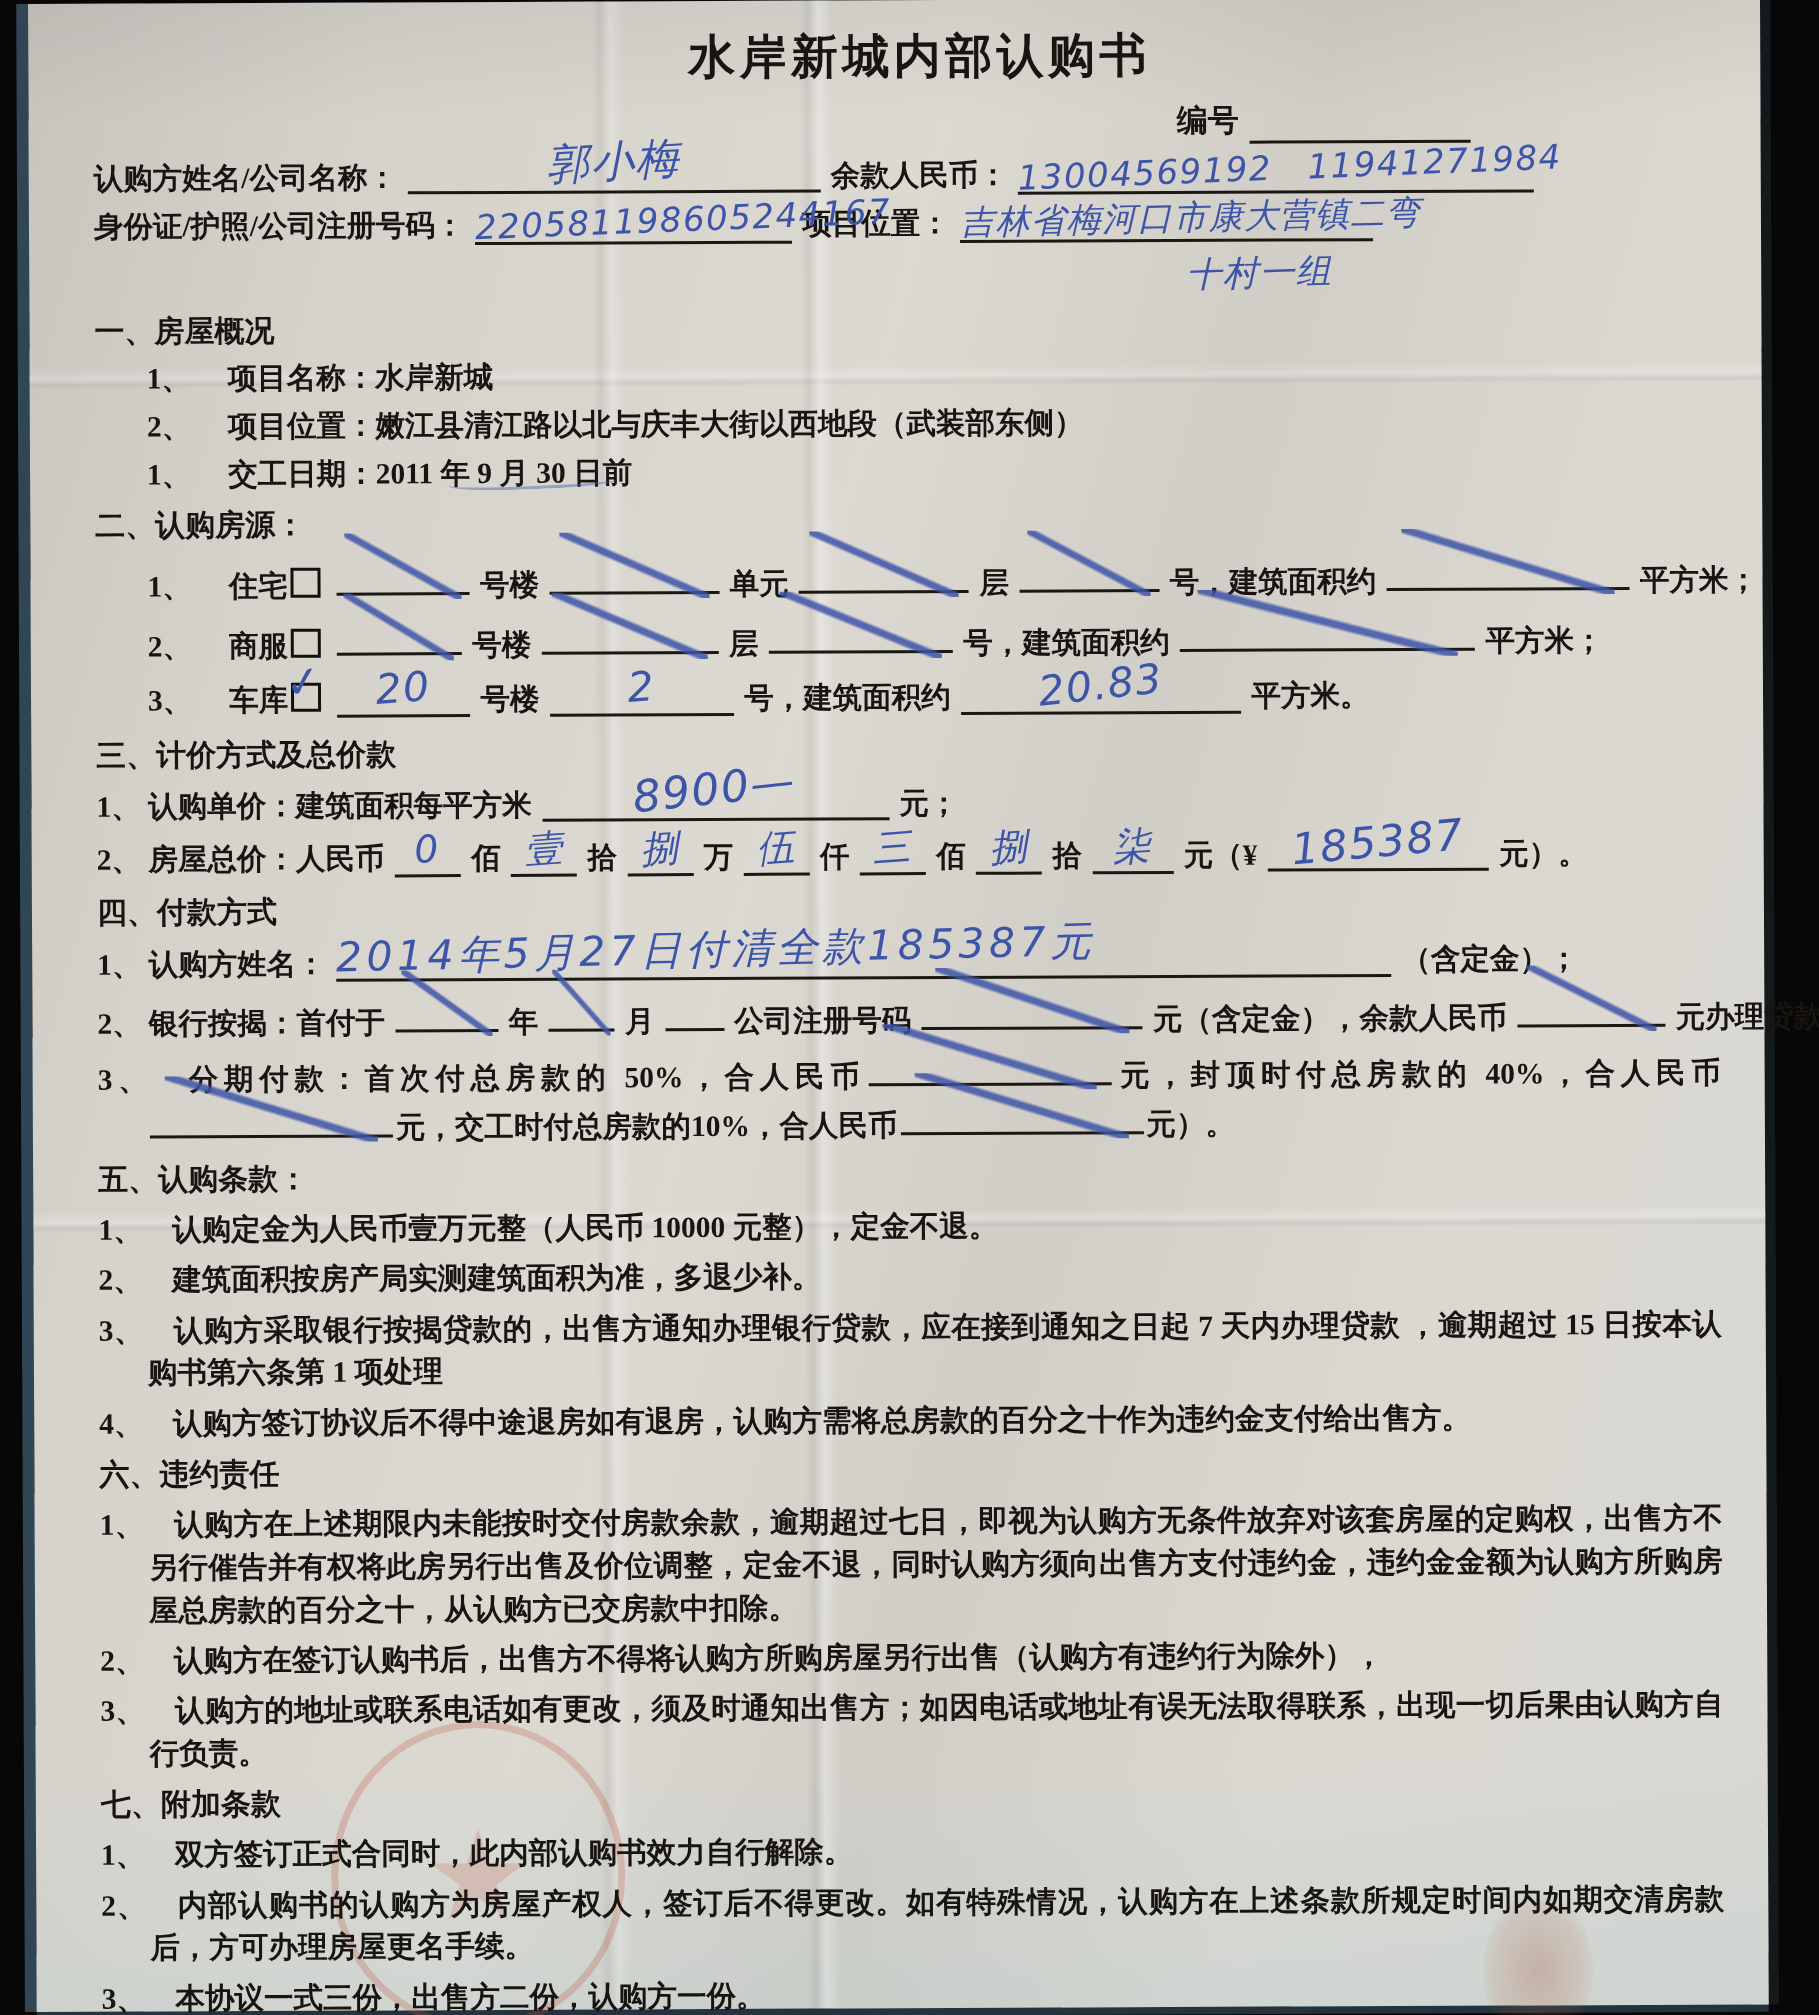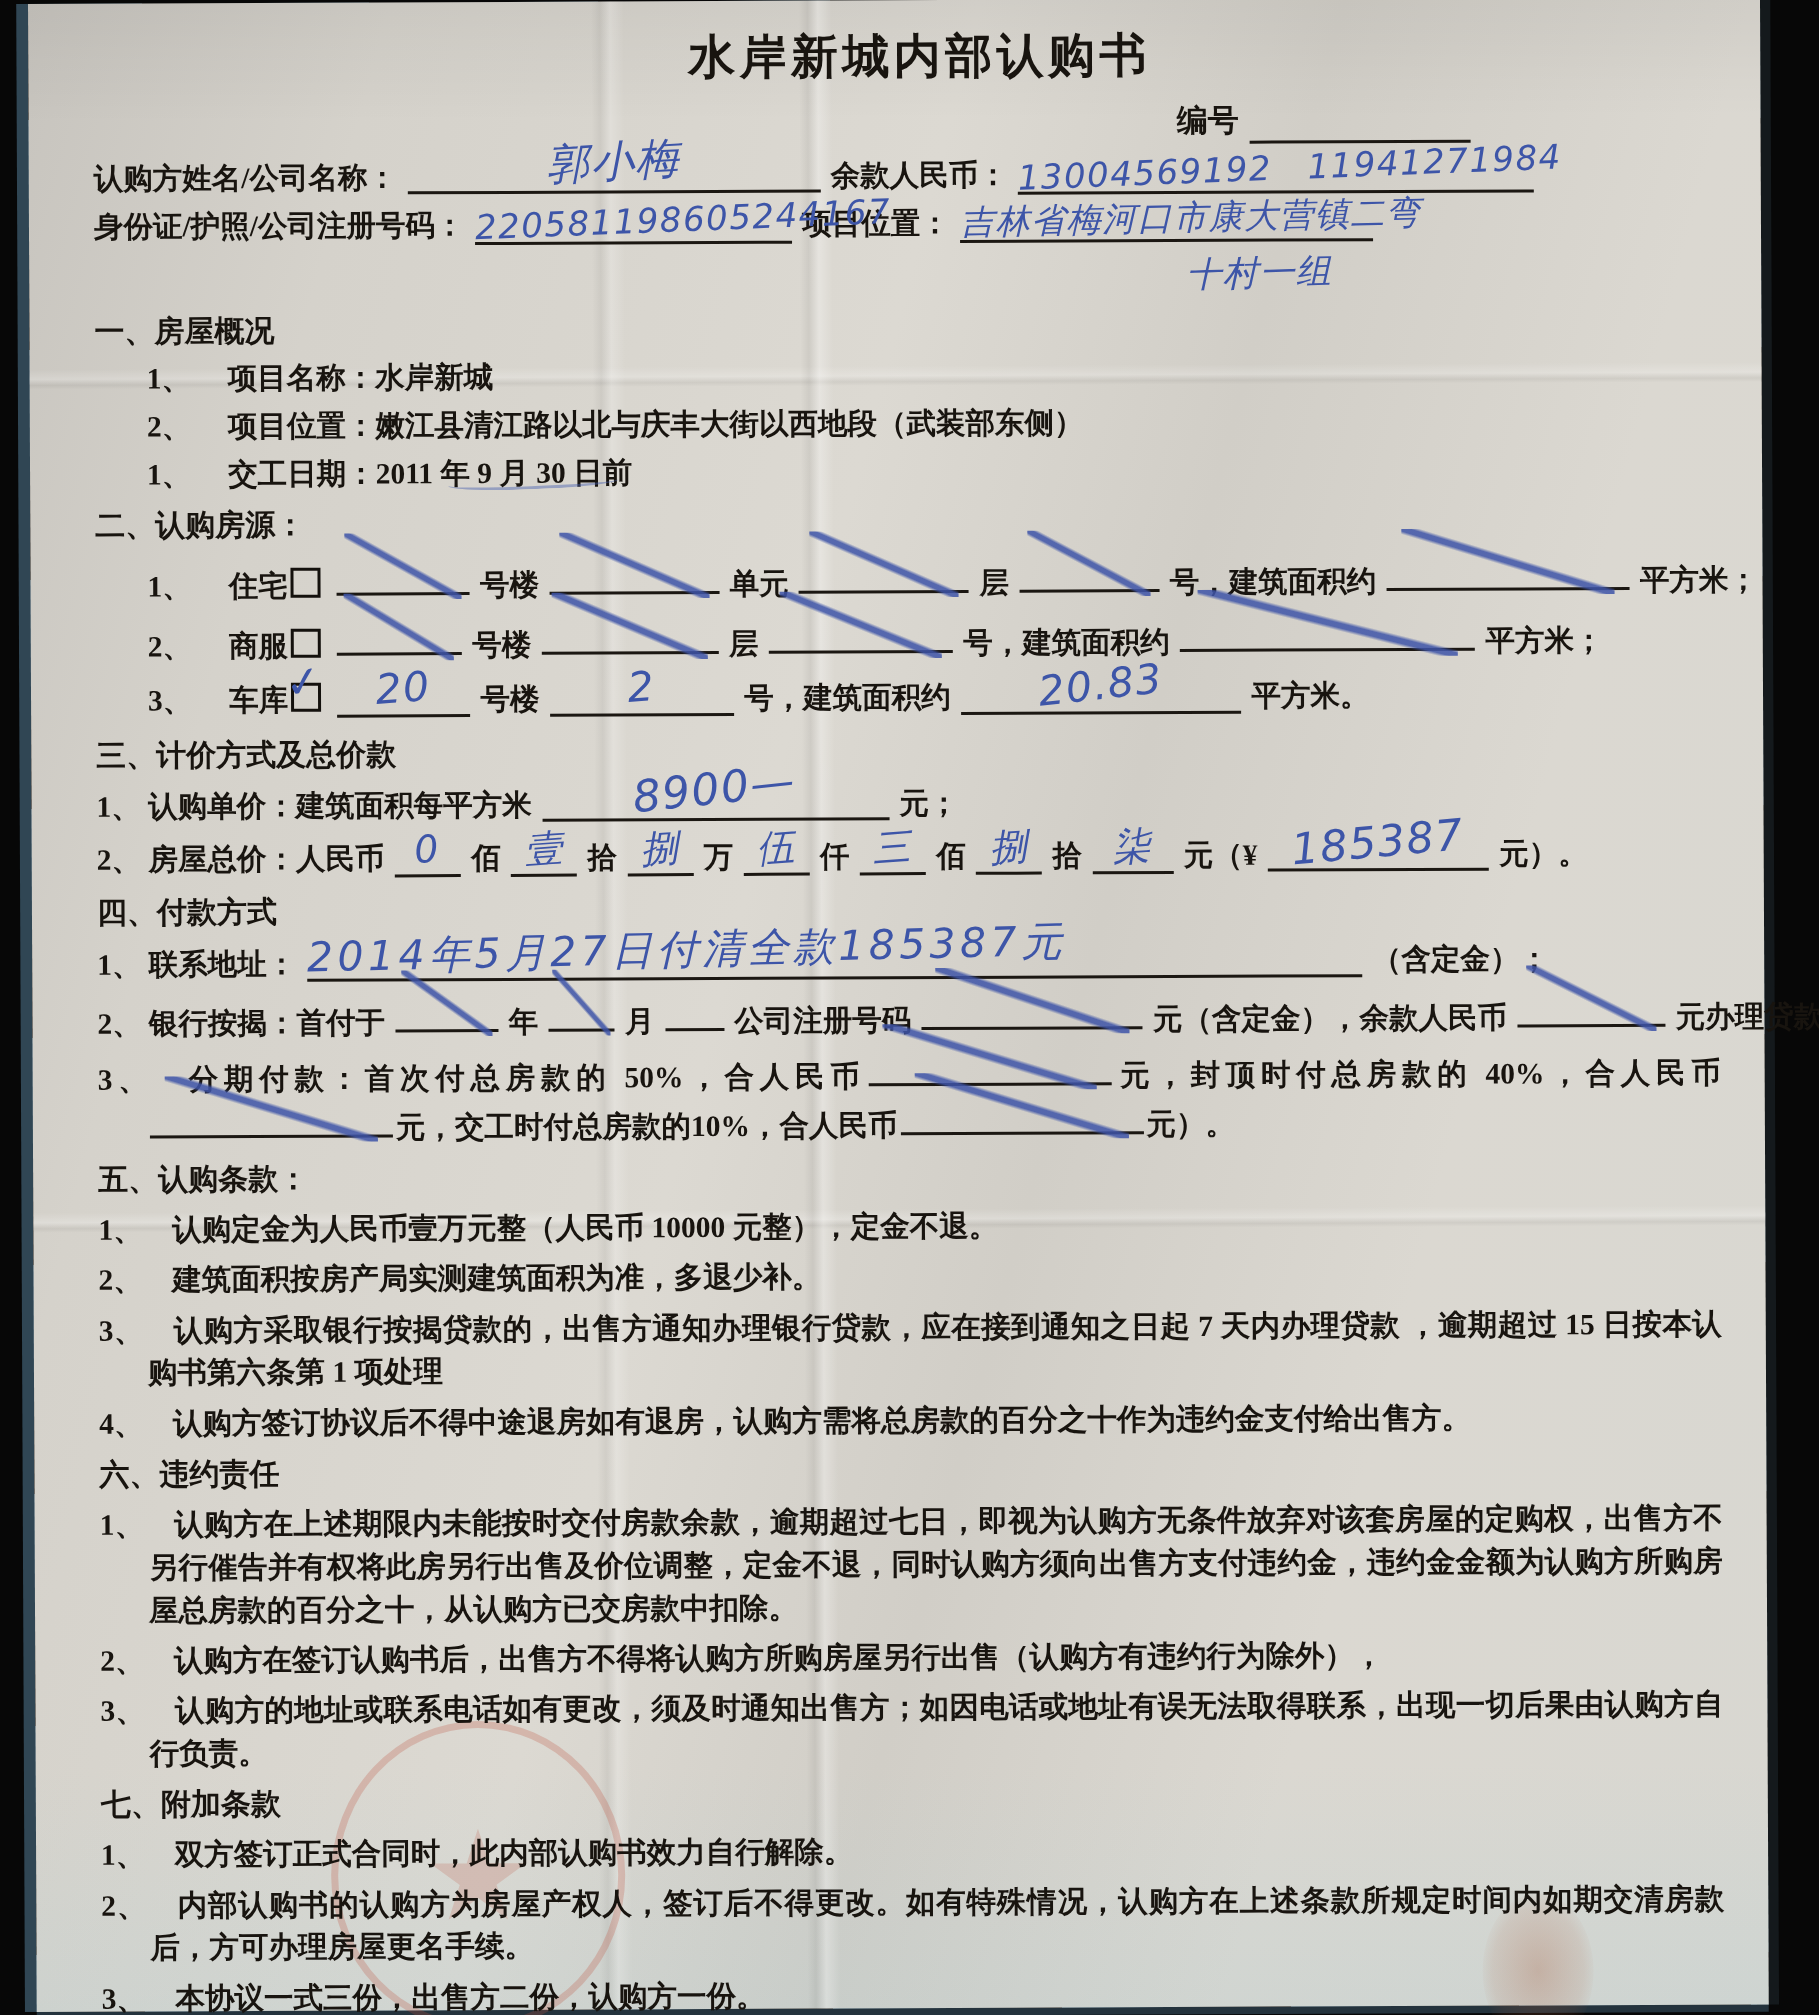--- a/index.html
+++ b/index.html
@@ -206,21 +206,21 @@
       <span class="bl" style="width:81px;"><span class="hw" style="font-size:38px;transform:rotate(-4deg) translateY(-5.9px);">柒</span></span>
       <span>元（¥</span>
       <span class="bl" style="width:221px;"><span class="hw" style="font-size:43px;transform:rotate(-5deg) translateY(-7.4px);">185387</span></span>
       <span>元）。</span>
     </div>
 
     <div class="heading">四、付款方式</div>
 
     <div class="line" style="margin:10.3px 0;">
       <span>1、</span>
-      <span>联系地址：</span>
+      <span>认购方姓名：</span>
       <span class="bl" style="width:1055px;text-align:left;"><span class="hw" style="font-size:41px;transform:rotate(-1deg) translateY(-8.9px);letter-spacing:4.4px;">2014年5月27日付清全款185387元</span></span>
       <span>（含定金）；</span>
     </div>
 
     <div class="line">
       <span>2、</span>
       <span>银行按揭：首付于</span>
       <span class="bl" style="width:103px;"><span class="slash"></span></span>
       <span>年</span>
       <span class="bl" style="width:66px;"><span class="slash"></span></span>

